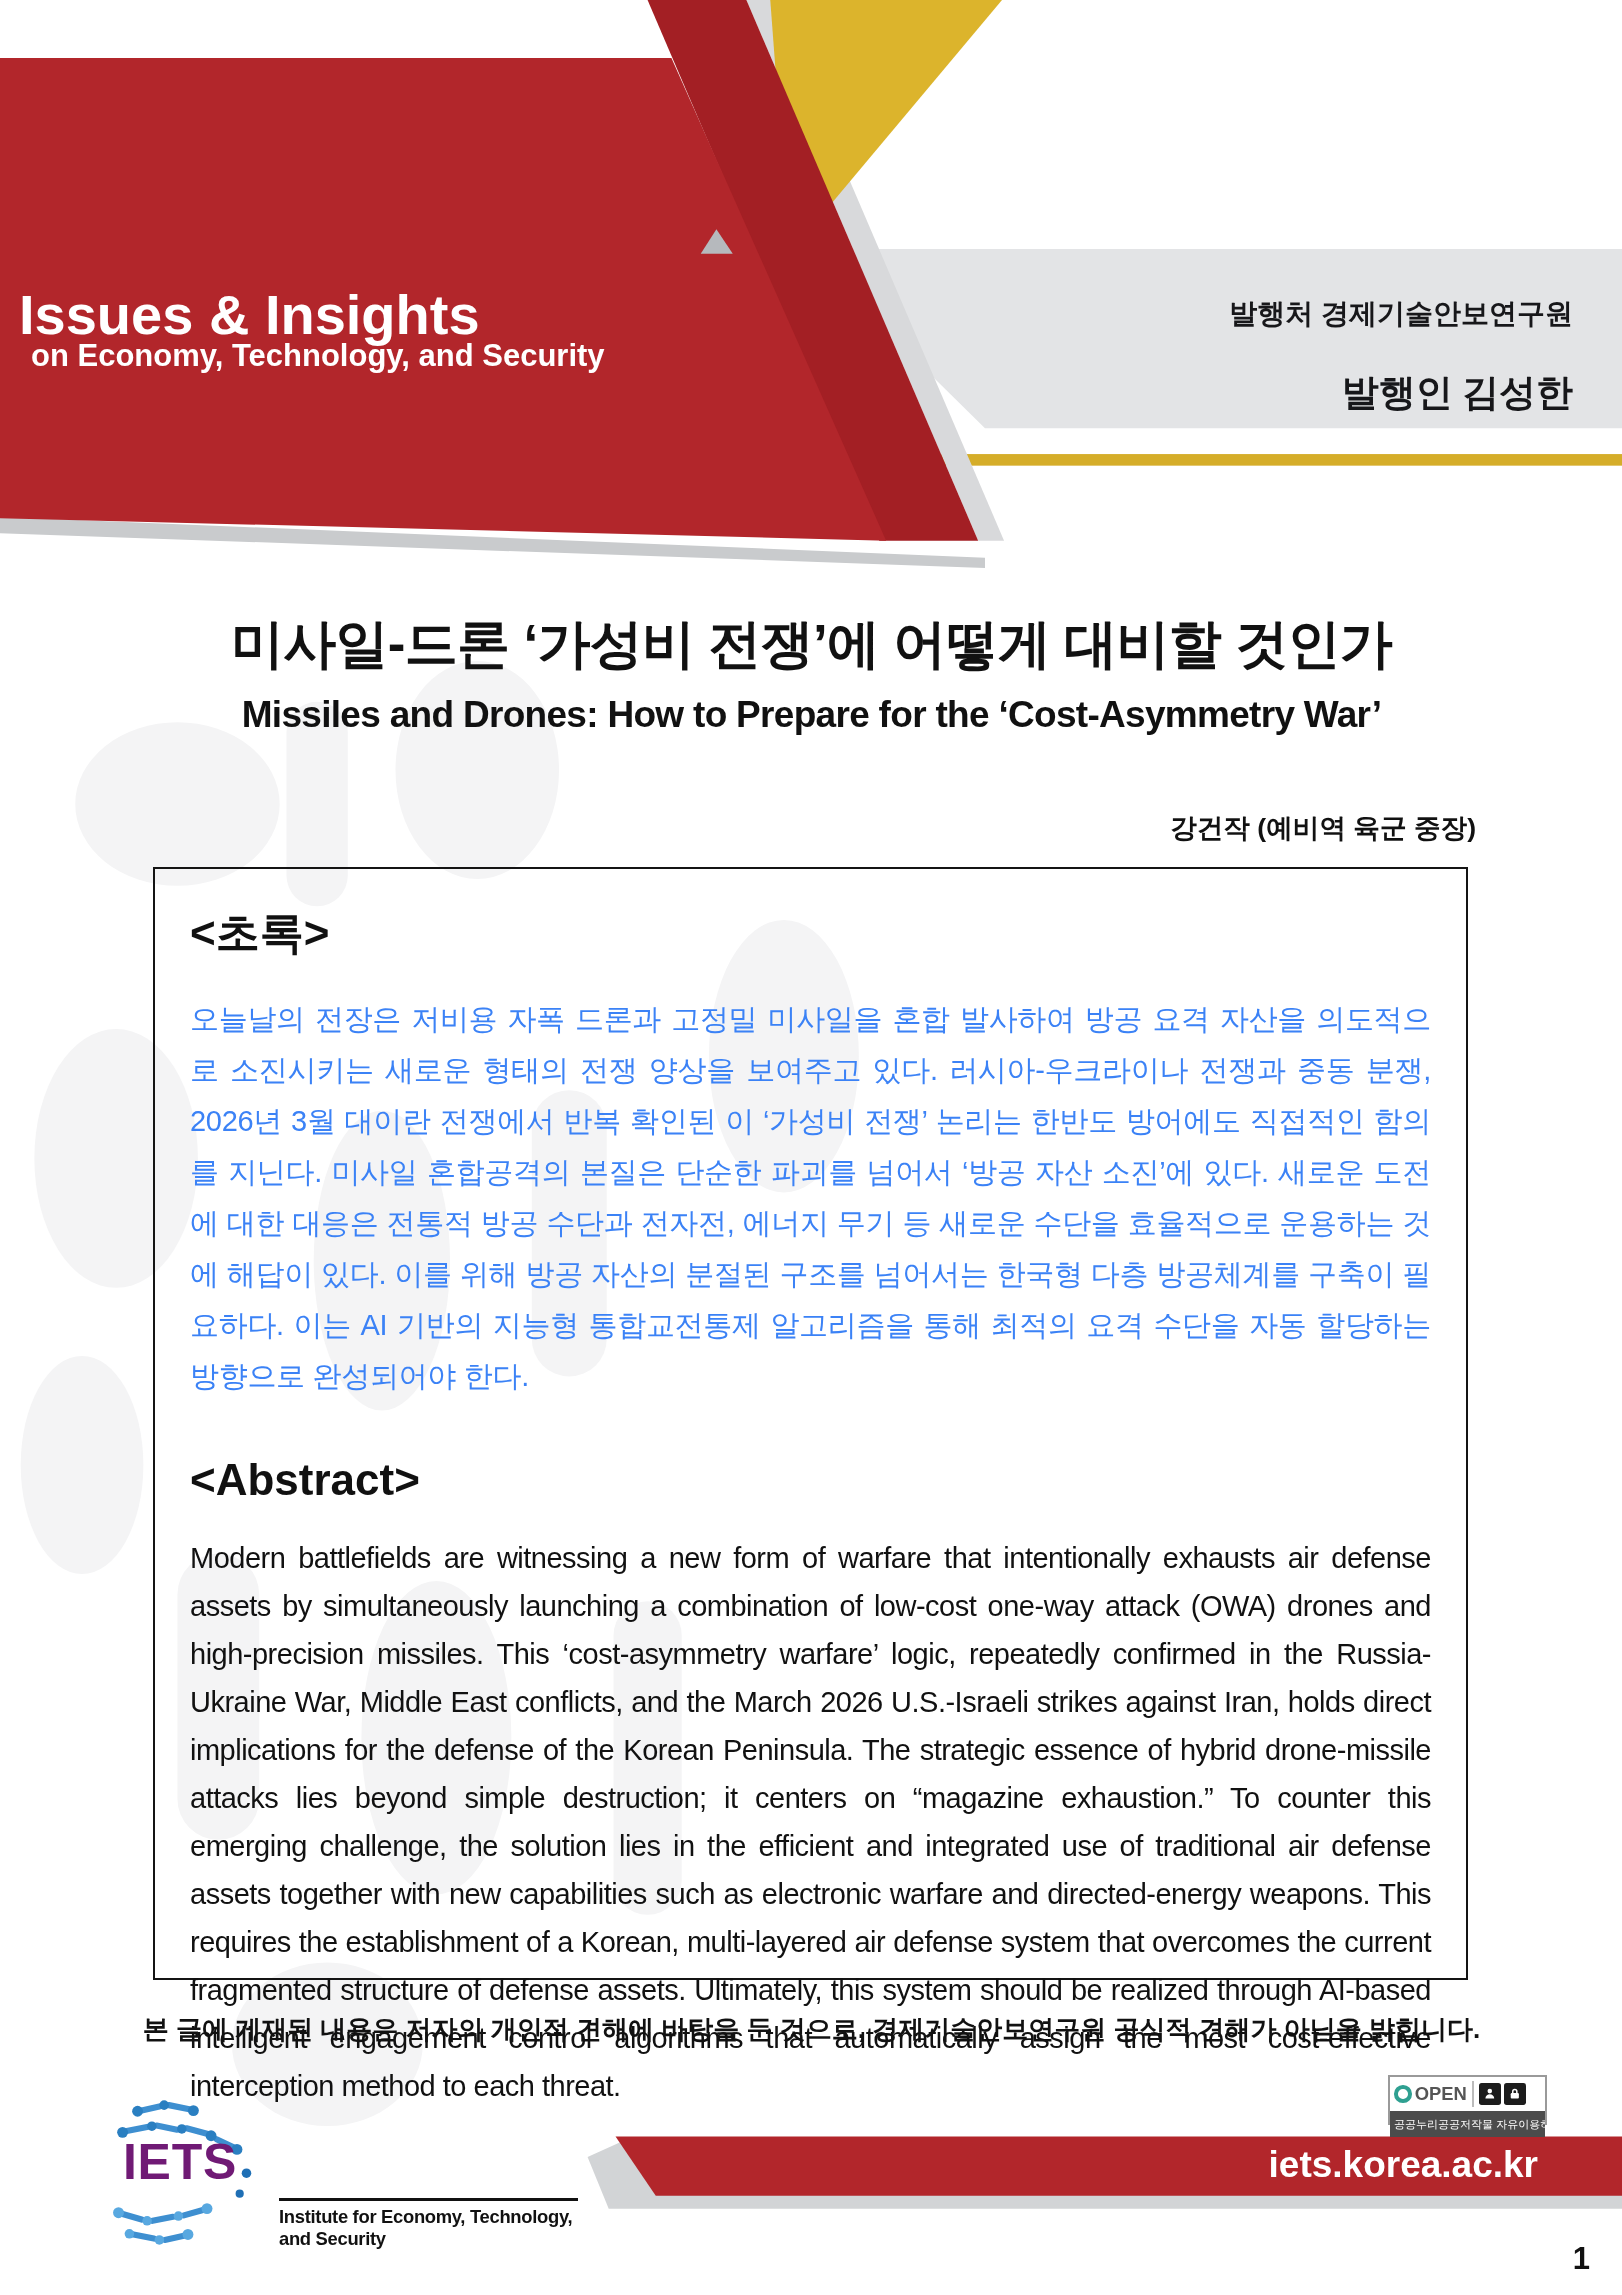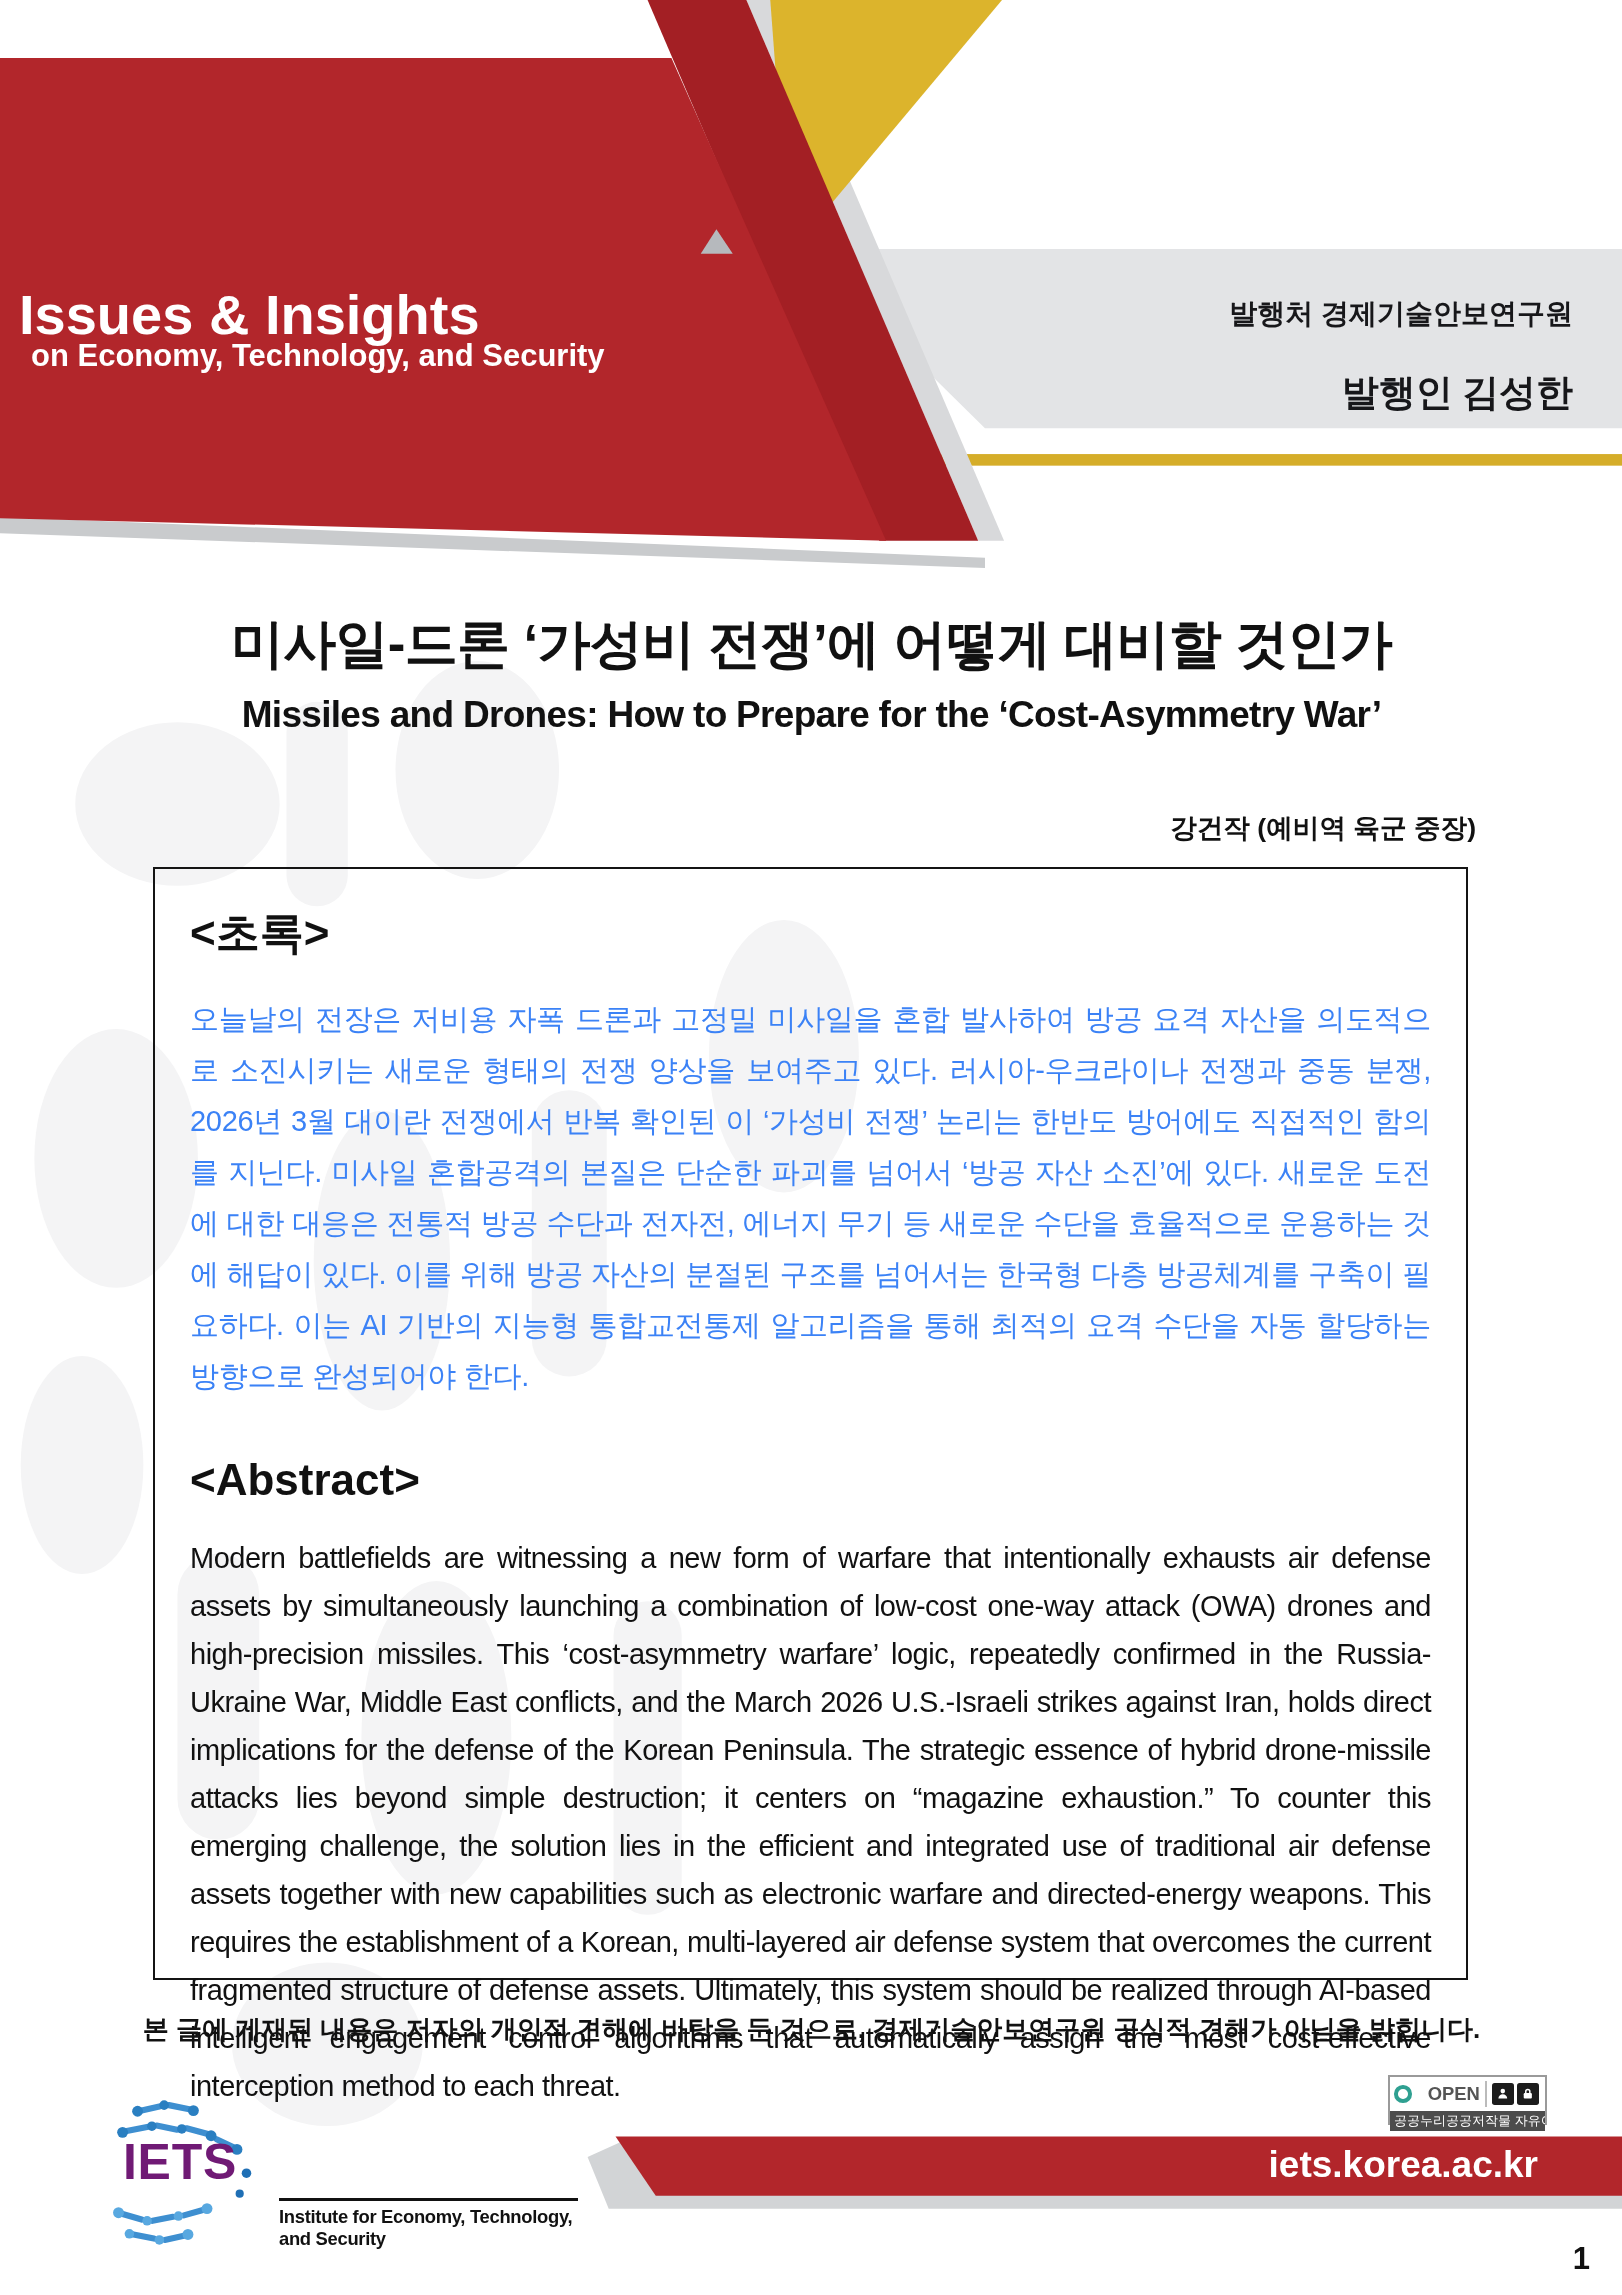--- a/index.html
+++ b/index.html
@@ -34,24 +34,24 @@
   .logo-ko{position:absolute;left:185px;top:42px;font-size:48px;font-weight:700;color:#8f1d21;letter-spacing:2px;}
   .logo-rule{position:absolute;left:185px;top:100px;width:299px;height:2.7px;background:#111;}
   .logo-en{position:absolute;left:185px;top:108px;font-size:18.4px;font-weight:700;color:#111;letter-spacing:-0.3px;}
   .website{position:absolute;right:85px;top:2144px;font-size:37px;font-weight:700;color:#ffffff;}
   .page-num{position:absolute;right:33px;top:2241px;font-size:31px;font-weight:600;color:#111;}
   
   .open-badge{position:absolute;left:1388px;top:2075px;width:159px;height:50px;border:2px solid #9a9a9a;background:#fff;box-sizing:border-box;}
   .open-row{display:flex;align-items:center;height:34px;}
   .open-word{display:flex;align-items:center;margin-left:4.1px;}
   .open-o{width:17.7px;height:17.7px;border:4.8px solid #2fa091;border-radius:50%;box-sizing:border-box;}
-  .open-pen{font-size:18.4px;font-weight:700;color:#555;letter-spacing:0px;margin-left:16px;}
+  .open-pen{font-size:18.4px;font-weight:700;color:#555;letter-spacing:0px;margin-left:3px;}
   .open-div{width:2px;height:26px;background:#bbb;margin:0 4.1px 0 5.5px;}
   .open-ic{width:22px;height:22px;background:#1c1c1c;border-radius:2.7px;margin-right:3.4px;display:flex;align-items:center;justify-content:center;}
-  .open-strip{height:20px;background:#4c4c4c;color:#fff;font-size:13px;display:flex;justify-content:space-between;align-items:center;padding:0 4.1px;white-space:nowrap;overflow:hidden;}
+  .open-strip{height:26px;background:#4c4c4c;color:#fff;font-size:11px;display:flex;justify-content:space-between;align-items:center;padding:0 4.1px;white-space:nowrap;overflow:hidden;}
   
   .watermark{position:absolute;left:0;top:0;}
 </style>
 </head>
 <body>
 
 <div class="page">
 
   <svg class="watermark" width="1623" height="2295" viewBox="0 0 2381 3368">
     <g fill="#f4f4f5">

